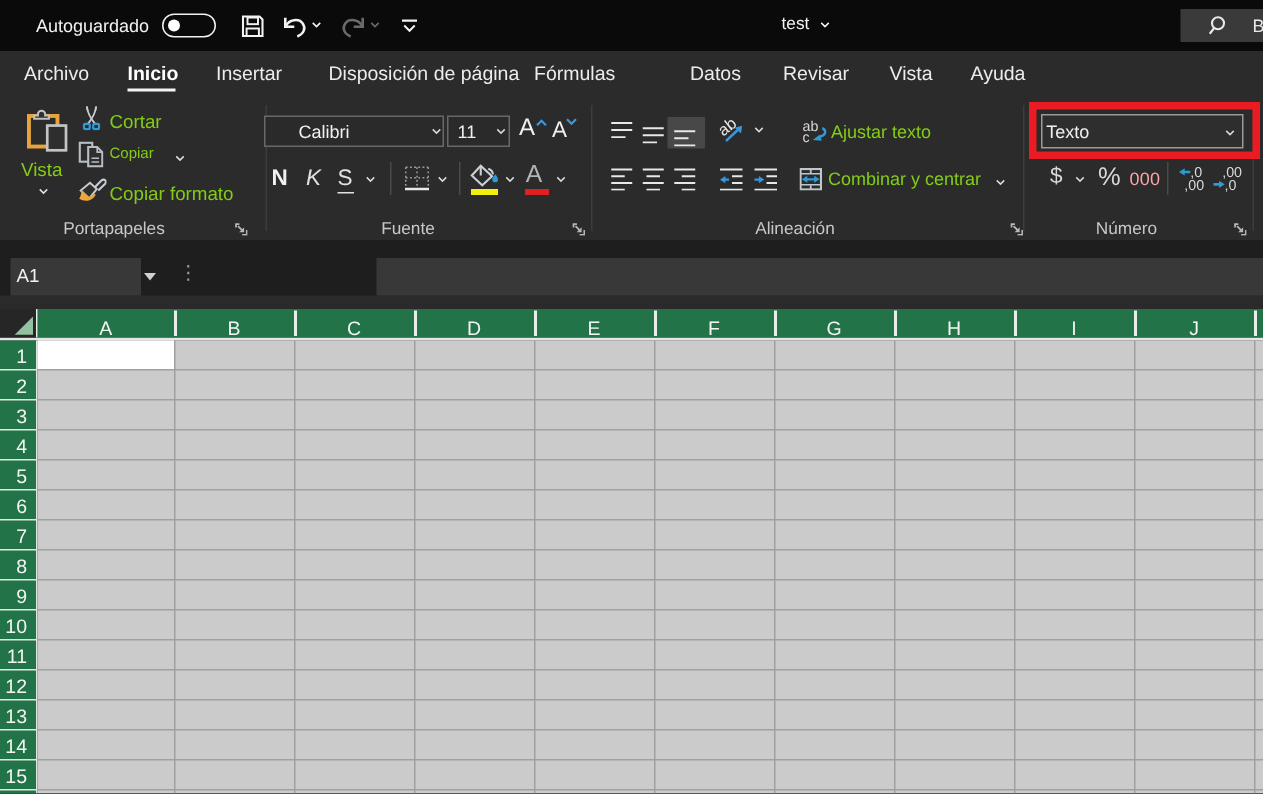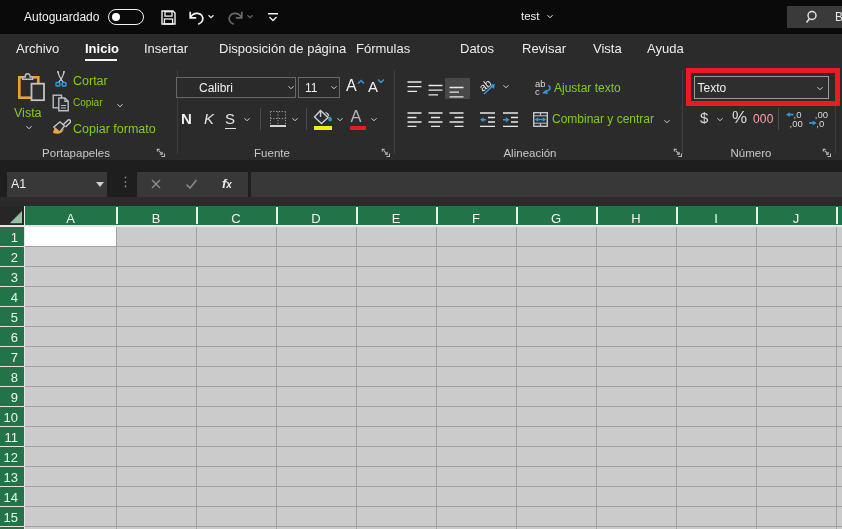--- a/index.html
+++ b/index.html
@@ -311,36 +311,27 @@
       <path d="M8.5 13.9 L4.7 11.5 L4.7 16.3 z" fill="#2e9ad6"></path>
     </svg>
     <div class="glabel" style="left:695px; width:112px;">Número</div>
     <svg class="launcher" style="left:822px; top:86px;" width="10" height="10" viewBox="0 0 10 10">
       <path d="M1.5 4 V1.5 H4 M9.5 6 V9.5 H6 M3 3 L6.5 6.5" fill="none" stroke="#b8b8b8" stroke-width="1.3"></path>
       <path d="M7.5 3.8 L7.5 7.5 L3.8 7.5 z" fill="#b8b8b8"></path>
     </svg>
   </div>
 
   <div class="abs" id="fbar">
-    <div class="fbox" style="left:7px; width:100px;">
+    <div class="fbox" style="left:7px; width:87px;">
       <div class="abs" style="left:4px; top:5px; font-size:12.5px; color:#f0f0f0;">A1</div>
       <svg class="abs" style="left:88px; top:9px;" width="10" height="7" viewBox="0 0 10 7">
         <path d="M1 1 L5 6 L9 1 z" fill="#cfcfcf"></path>
       </svg>
     </div>
     <div class="abs" style="left:119px; top:14px; width:3px; height:20px; color:#9a9a9a; font-size:13px;">⋮</div>
-    <div class="fbox" style="left:137px; width:111px;">
-      <svg class="abs" style="left:13px; top:6px;" width="12" height="12" viewBox="0 0 12 12">
-        <path d="M2 2 L10 10 M10 2 L2 10" stroke="#8a8a8a" stroke-width="1.5"></path>
-      </svg>
-      <svg class="abs" style="left:48px; top:6px;" width="13" height="12" viewBox="0 0 13 12">
-        <path d="M1.5 6.5 L5 10 L11.5 2" fill="none" stroke="#8a8a8a" stroke-width="1.6"></path>
-      </svg>
-      <div class="abs" style="left:85px; top:4px; font-size:13px; font-style:italic; font-weight:bold; color:#e8e8e8;">f<span style="font-size:10px;">x</span></div>
-    </div>
     <div class="fbox" style="left:251px; width:591px;"></div>
   </div>
 
   <div class="abs" id="grid">
     <div id="cells"></div>
     <div class="hdrline"></div>
     <div id="colheads">
       <div class="colletter" style="left:25px; width:91px;">A</div>
       <div class="colletter" style="left:116px; width:80px;">B</div>
       <div class="colletter" style="left:196px; width:80px;">C</div>

